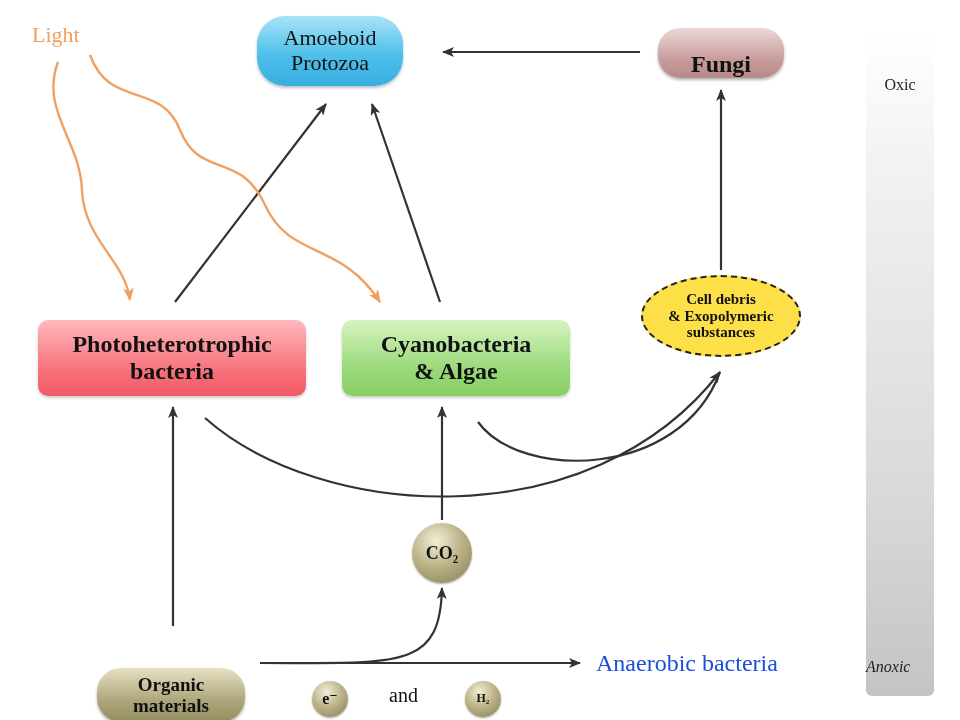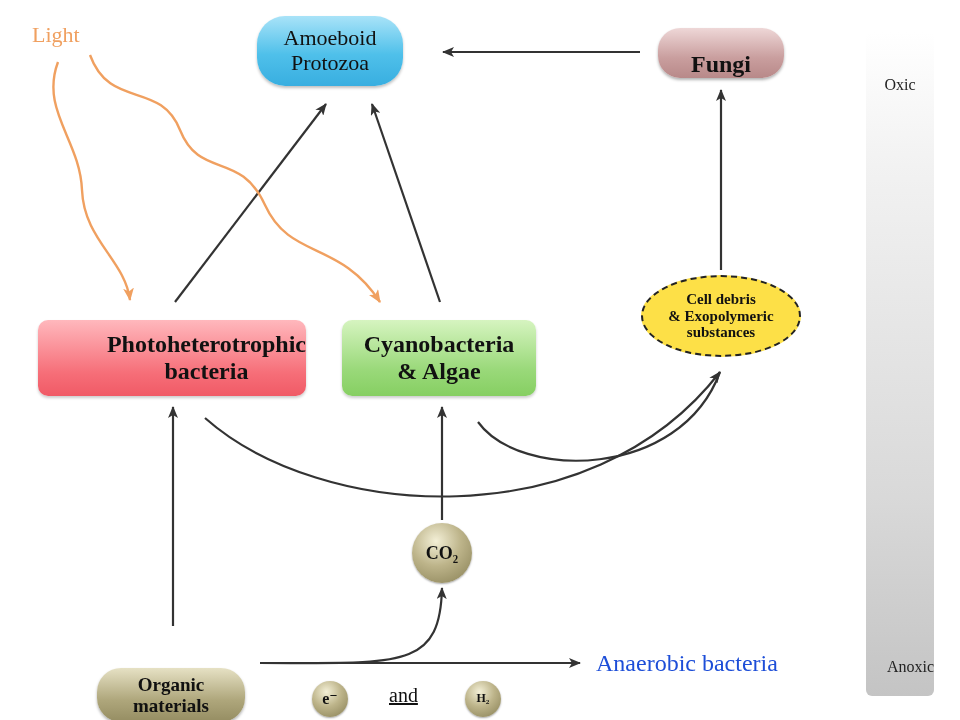--- a/index.html
+++ b/index.html
@@ -10,43 +10,43 @@
           text-align: center; font-weight: bold; color: #111; box-sizing: border-box; line-height: 1.12; }
   .node .txt { white-space: pre-line; }
   .amoeboid { left: 257px; top: 16px; width: 146px; height: 70px; border-radius: 28px;
       background: linear-gradient(#a9e3f8, #4fc0ea 55%, #38aee0);
       box-shadow: 0 2px 3px rgba(0,0,0,0.25); font-weight: normal; font-size: 22px; }
   .fungi { left: 658px; top: 28px; width: 126px; height: 50px; border-radius: 22px;
       background: linear-gradient(#eed7d7, #c99e9e 60%, #b88989);
       box-shadow: 0 2px 3px rgba(0,0,0,0.3); font-size: 24px; align-items: flex-end; }
   .photo { left: 38px; top: 320px; width: 268px; height: 76px; border-radius: 10px;
       background: linear-gradient(#ffb8bd, #f66e78 70%, #f05a66);
-      box-shadow: 0 2px 3px rgba(0,0,0,0.2); font-size: 24px; justify-content: flex-end; }
-  .cyano { left: 342px; top: 320px; width: 194px; height: 76px; border-radius: 10px;
+      box-shadow: 0 2px 3px rgba(0,0,0,0.2); font-size: 24px; }
+  .cyano { left: 342px; top: 320px; width: 228px; height: 76px; border-radius: 10px;
       background: linear-gradient(#d6f4c0, #9ad97a 65%, #86cf62);
       box-shadow: 0 2px 3px rgba(0,0,0,0.2); font-size: 24px; }
   .debris { left: 641px; top: 275px; width: 160px; height: 82px; border-radius: 50%;
       border: 2px dashed #222; background: #fde047; font-size: 15px; }
   .organic { left: 97px; top: 668px; width: 148px; height: 54px; border-radius: 24px;
       background: linear-gradient(#e6e1c4, #aea67b 60%, #958d62);
       box-shadow: 0 2px 3px rgba(0,0,0,0.3); font-size: 19px; }
   .circle { border-radius: 50%;
       background: radial-gradient(circle at 40% 30%, #f3efd6 0%, #bdb48a 45%, #857d52 100%);
       box-shadow: 0 1px 2px rgba(0,0,0,0.35); text-align: center; }
   .co2 { left: 412px; top: 523px; width: 60px; height: 60px; font-size: 18px; }
   .eminus { left: 312px; top: 681px; width: 36px; height: 36px; font-size: 16px; }
   .h2 { left: 465px; top: 681px; width: 36px; height: 36px; font-size: 12px; }
   .label { position: absolute; font-weight: normal; white-space: nowrap; }
   .light { left: 32px; top: 22px; color: #f0a060; font-size: 22px; }
-  .and { left: 389px; top: 684px; font-weight: normal; font-size: 20px; color: #111; text-decoration: underline; }
+  .and { left: 389px; top: 684px; font-weight: normal; font-size: 20px; color: #111; }
   .anaerobic { left: 596px; top: 650px; color: #1d4ed8; font-size: 24px; }
   .gradient-bar { position: absolute; left: 866px; top: 32px; width: 68px; height: 664px; border-radius: 6px;
       background: linear-gradient(#ffffff 0%, #f2f2f2 20%, #d9d9d9 70%, #c4c4c4 100%); }
   .oxic { position: absolute; left: 0; right: 0; top: 12px; text-align: center; font-size: 16px; color: #222; margin-top: 32px; }
-  .anoxic { position: absolute; left: 0; right: 0; bottom: 20px; text-align: right; font-size: 16px; color: #222; }
+  .anoxic { position: absolute; left: 0; right: 0; bottom: 20px; text-align: left; font-size: 16px; color: #222; font-style: italic; }
 </style>
 </head>
 <body>
 
 <svg id="canvas" viewBox="0 0 960 720" xmlns="http://www.w3.org/2000/svg">
   <defs>
     <marker id="ah" viewBox="0 0 12 10" refX="11" refY="5" markerWidth="12" markerHeight="10" markerUnits="userSpaceOnUse" orient="auto">
       <path d="M0,0 L12,5 L0,10 L3,5 Z" fill="#333"></path>
     </marker>
     <marker id="ahl" viewBox="0 0 12 10" refX="11" refY="5" markerWidth="13" markerHeight="11" markerUnits="userSpaceOnUse" orient="auto">

